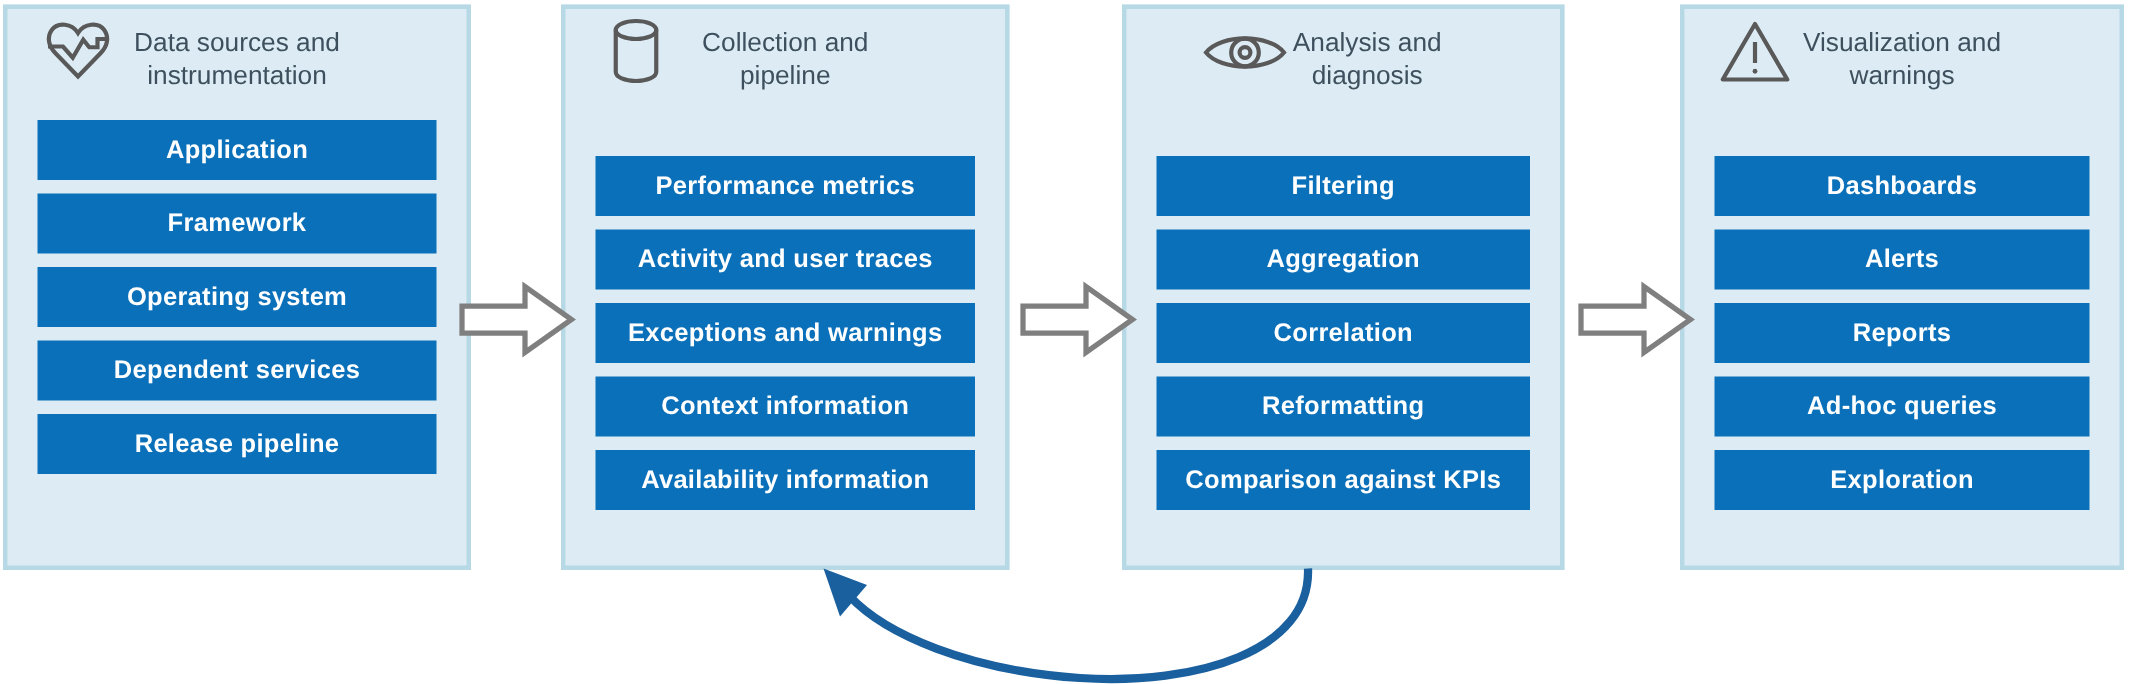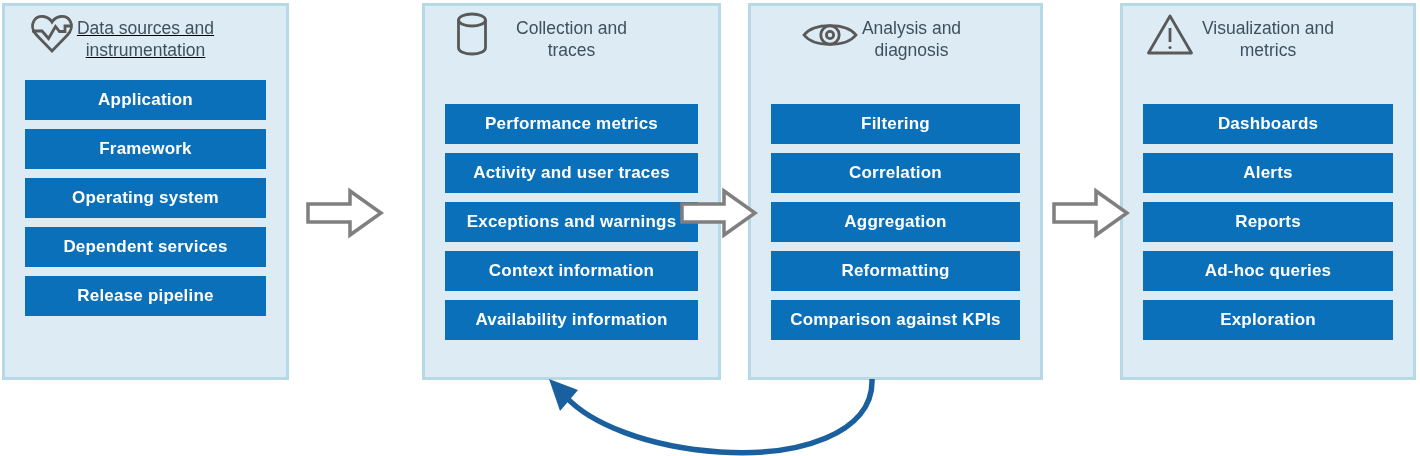--- a/index.html
+++ b/index.html
@@ -95,21 +95,21 @@
     stroke: var(--feedback-arrow);
     stroke-width: 5.5;
   }
   .feedback-svg polygon { fill: var(--feedback-arrow); }
 </style>
 </head>
 <body>
 
 <div class="canvas">
   <div id="panels">
-  <div class="panel" style="left: 2px; width: 287px; text-decoration: underline;">
+  <div class="panel" style="left: 2px; width: 312px;">
     <div class="panel-header">
       <div class="panel-icon">
 
         <svg class="icon-svg" width="48" height="48" viewBox="0 0 48 48" fill="none" stroke="#595959" stroke-width="2.8" style="display: block;">
           <path d="M 24 11 C 20 4.5, 10.5 3.5, 6.5 9 C 3 14, 4.5 20, 9 24.5 L 24 40 L 39 24.5 C 43.5 20, 45 14, 41.5 9 C 37.5 3.5, 28 4.5, 24 11 Z"></path>
           <polyline points="4,20 14,20 20.5,27.5 27.5,15.5 31.5,20.5 37,20.5 37,15 44,15"></polyline>
         </svg>
 
       </div>
       <div class="panel-title">
@@ -119,33 +119,33 @@
     </div>
     <div class="items six">
           <div class="item">Application</div>
           <div class="item">Framework</div>
           <div class="item">Operating system</div>
           <div class="item">Dependent services</div>
           <div class="item">Release pipeline</div>
         </div>
   </div>
 
-  <div class="panel" style="left: 374px; width: 299px; margin-left: 48px;">
+  <div class="panel" style="left: 374px; width: 299px;">
     <div class="panel-header">
       <div class="panel-icon">
 
         <svg class="icon-svg" width="46" height="50" viewBox="0 0 46 50" fill="none" stroke="#595959" stroke-width="2.8" style="display: block;">
           <ellipse cx="23" cy="10" rx="13.5" ry="6"></ellipse>
           <path d="M 9.5 10 L 9.5 38 A 13.5 6 0 0 0 36.5 38 L 36.5 10"></path>
         </svg>
 
       </div>
       <div class="panel-title">
         <div class="title-line1">Collection and</div>
-        <div class="title-line2">traces</div>
+        <div class="title-line2">pipeline</div>
       </div>
     </div>
     <div class="items five">
           <div class="item">Performance metrics</div>
           <div class="item">Activity and user traces</div>
           <div class="item">Exceptions and warnings</div>
           <div class="item">Context information</div>
           <div class="item">Availability information</div>
         </div>
   </div>
@@ -161,40 +161,40 @@
         </svg>
 
       </div>
       <div class="panel-title">
         <div class="title-line1">Analysis and</div>
         <div class="title-line2">diagnosis</div>
       </div>
     </div>
     <div class="items five">
           <div class="item">Filtering</div>
+          <div class="item">Aggregation</div>
           <div class="item">Correlation</div>
-          <div class="item">Aggregation</div>
           <div class="item">Reformatting</div>
           <div class="item">Comparison against KPIs</div>
         </div>
   </div>
 
   <div class="panel" style="left: 1120px; width: 296px;">
     <div class="panel-header">
       <div class="panel-icon">
 
         <svg class="icon-svg" width="50" height="46" viewBox="0 0 50 46" fill="none" stroke="#595959" stroke-width="2.8" stroke-linejoin="round" style="display: block;">
           <path d="M 25 4 L 46.5 41 L 3.5 41 Z"></path>
           <line x1="25" y1="16" x2="25" y2="30"></line>
           <circle cx="25" cy="35.5" r="1.6" fill="#595959" stroke="none"></circle>
         </svg>
       </div>
       <div class="panel-title">
         <div class="title-line1">Visualization and</div>
-        <div class="title-line2">metrics</div>
+        <div class="title-line2">warnings</div>
       </div>
     </div>
     <div class="items five">
           <div class="item">Dashboards</div>
           <div class="item">Alerts</div>
           <div class="item">Reports</div>
           <div class="item">Ad-hoc queries</div>
           <div class="item">Exploration</div>
         </div>
   </div>

